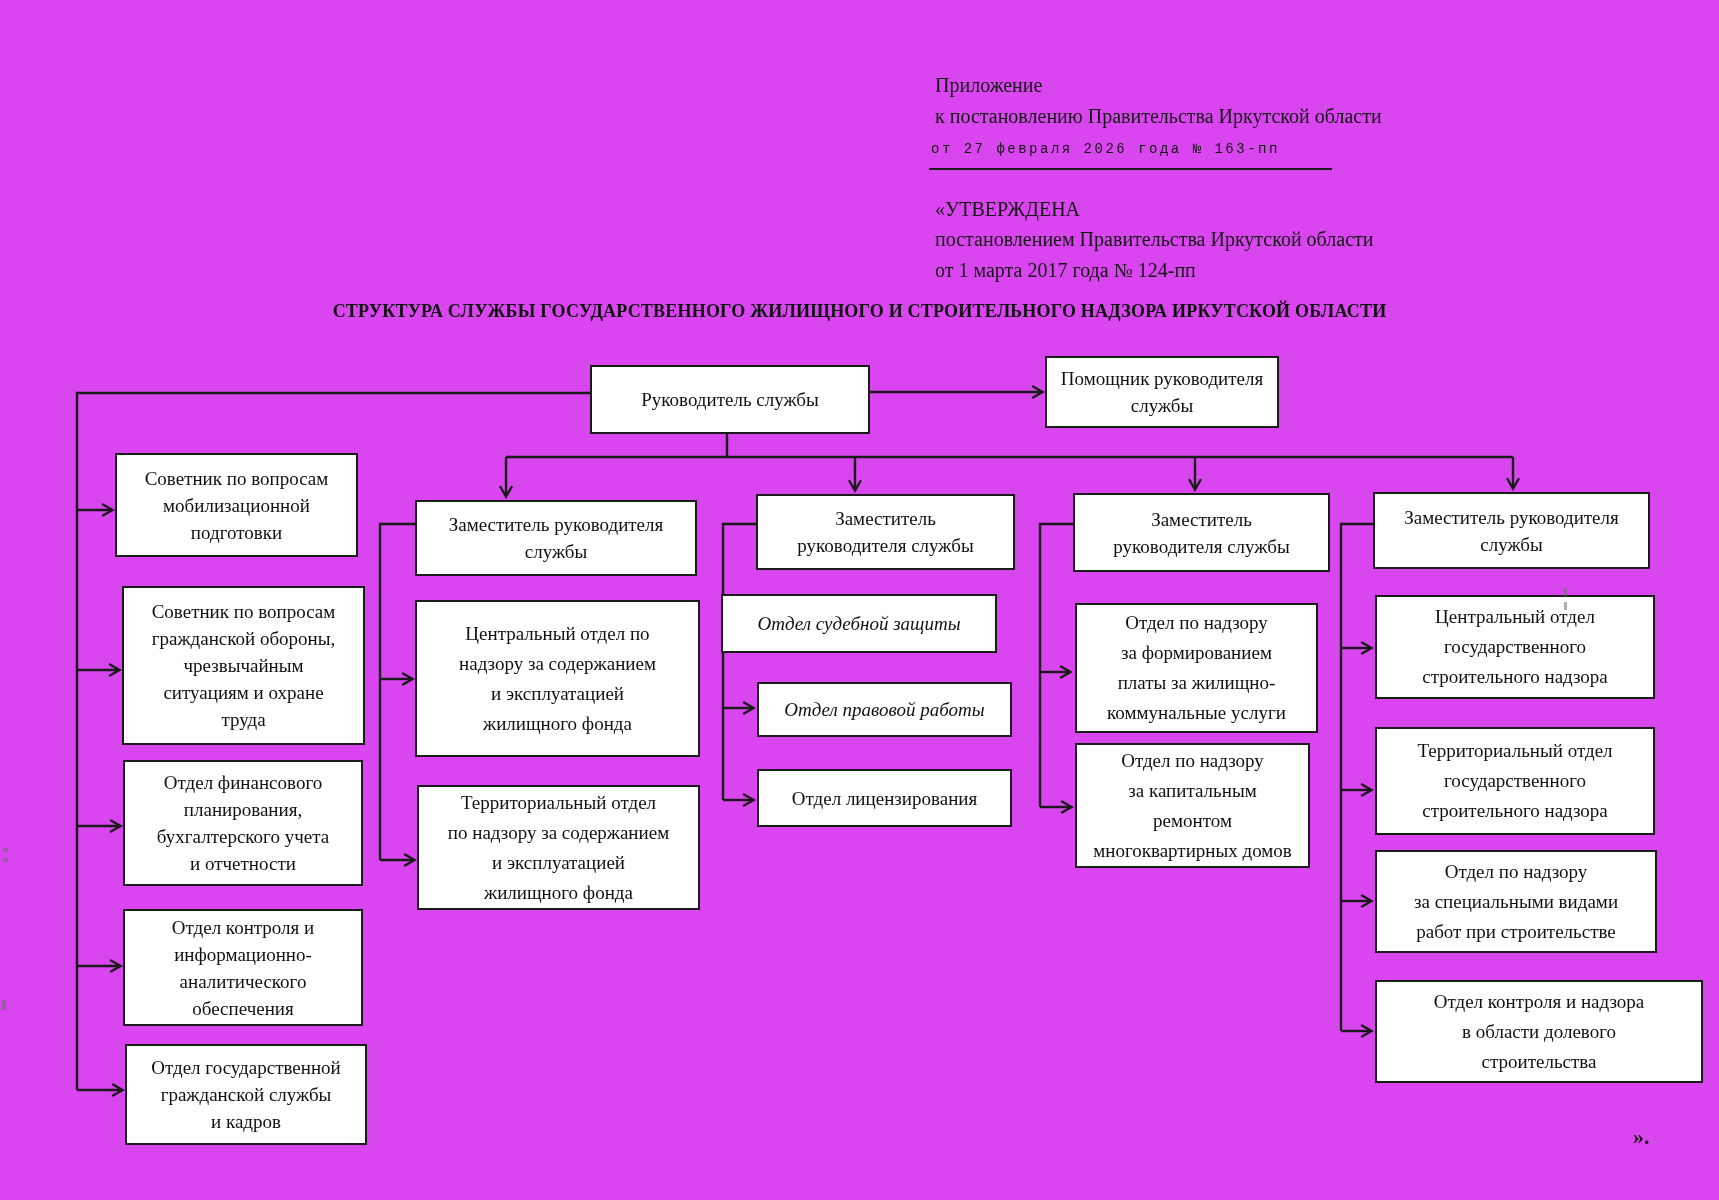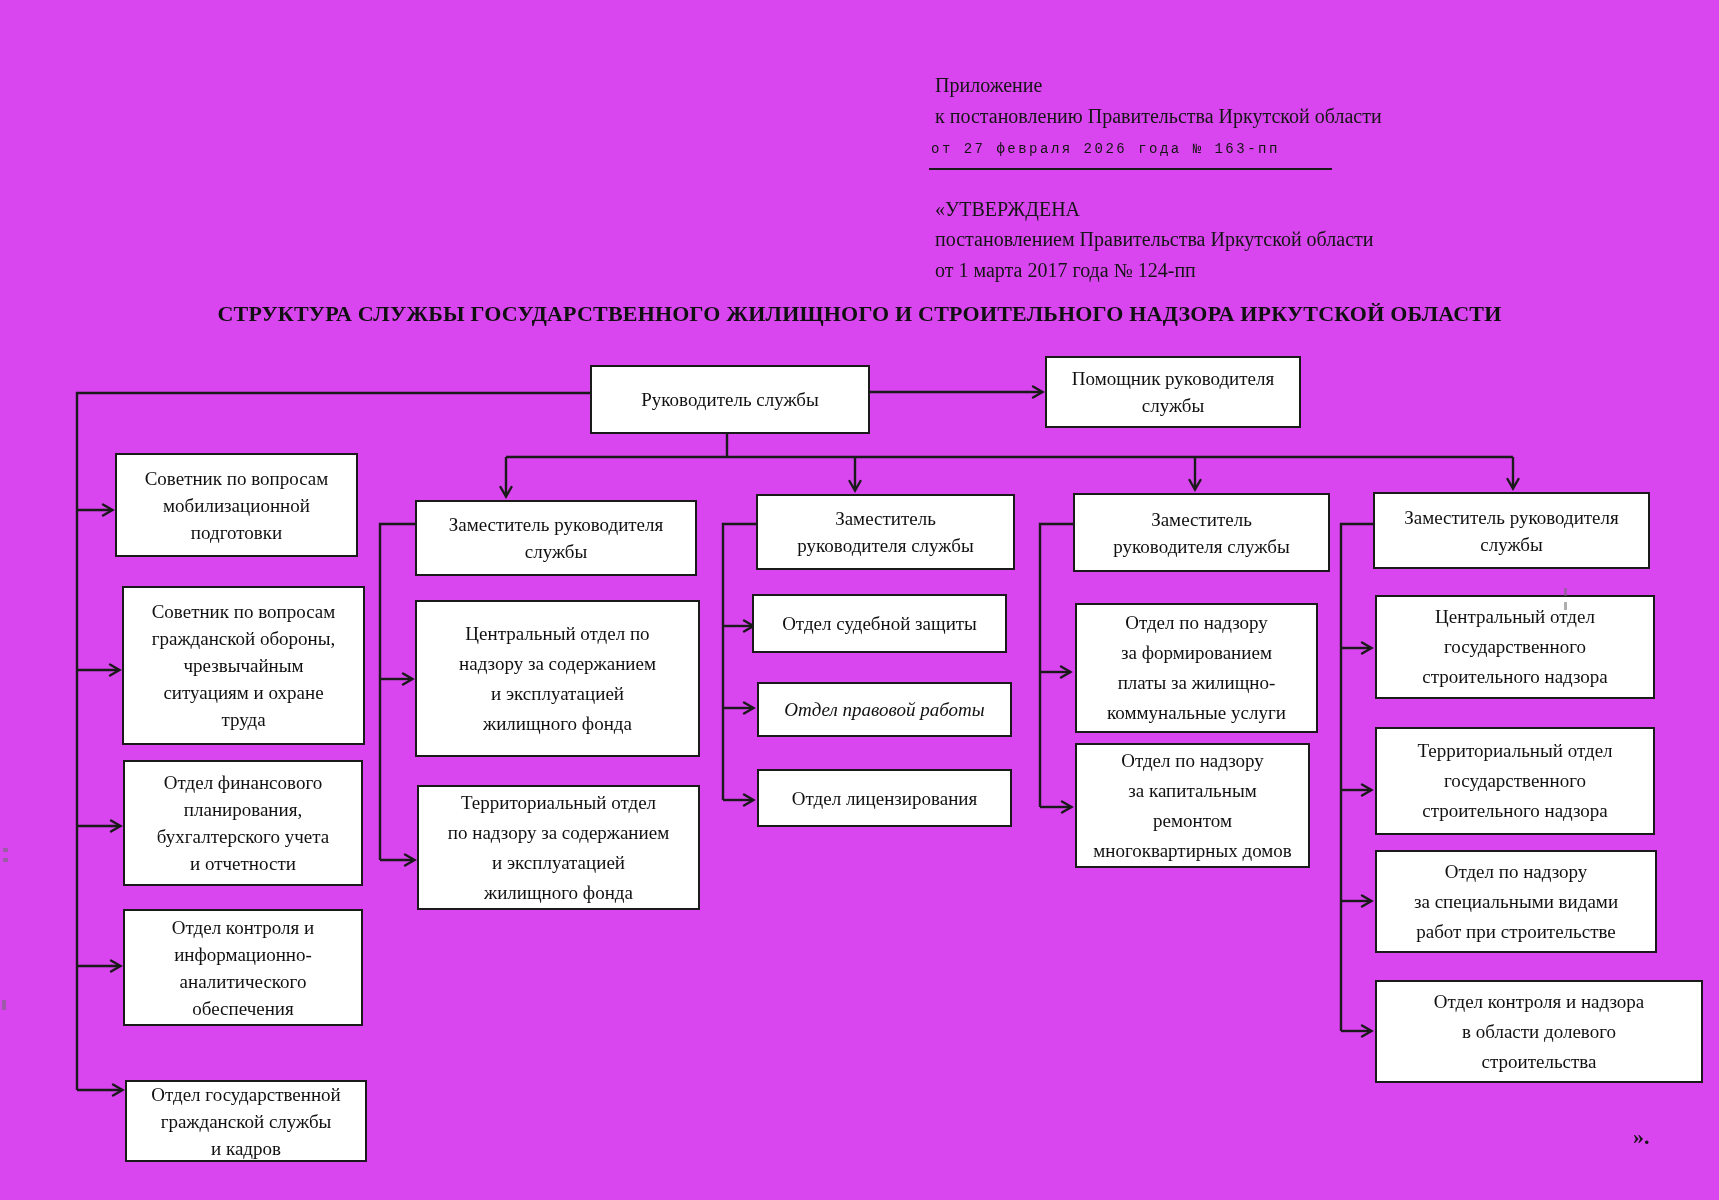--- a/index.html
+++ b/index.html
@@ -14,21 +14,21 @@
   .hdr .typed {
     display:inline-block;
     font-family:"Liberation Mono", monospace;
     font-size:14px; letter-spacing:2.5px;
     border-bottom:2.5px solid #1a1a1a;
     padding:1px 52px 3px 2px; margin-left:-6px; margin-top:1px;
   }
   .hdr .gap { height:24px; }
   .doc-title {
     position:absolute; left:0; right:0; top:301px; text-align:center;
-    font-size:22px; font-weight:bold; letter-spacing:0.2px; white-space:nowrap;
+    font-size:18px; font-weight:bold; letter-spacing:0.2px; white-space:nowrap;
     color:#101010;
   }
   .node {
     position:absolute; box-sizing:border-box;
     border:2.5px solid #1a1a1a; background:#fff;
     display:flex; align-items:center; justify-content:center;
     text-align:center; white-space:pre-line;
     font-size:19px; line-height:27px; padding:4px 8px; color:#111;
   }
   .airy { line-height:30px; }
@@ -84,57 +84,57 @@
       <path d="M1040,672 H1070" marker-end="url(#ah)"></path>
       <path d="M1040,807 H1071" marker-end="url(#ah)"></path>
       <path d="M1341,648 H1371" marker-end="url(#ah)"></path>
       <path d="M1341,790 H1371" marker-end="url(#ah)"></path>
       <path d="M1341,901 H1371" marker-end="url(#ah)"></path>
       <path d="M1341,1031 H1371" marker-end="url(#ah)"></path>
     </g>
   </svg>
 
   <div class="node" style="left:590px; top:365px; width:280px; height:69px;">Руководитель службы</div>
-  <div class="node" style="left:1045px; top:356px; width:256px; height:72px;">Помощник руководителя
+  <div class="node" style="left:1045px; top:356px; width:234px; height:72px;">Помощник руководителя
 службы</div>
 
   <div class="node" style="left:115px; top:453px; width:243px; height:104px;">Советник по вопросам
 мобилизационной
 подготовки</div>
   <div class="node" style="left:122px; top:586px; width:243px; height:159px;">Советник по вопросам
 гражданской обороны,
 чрезвычайным
 ситуациям и охране
 труда</div>
   <div class="node" style="left:123px; top:760px; width:240px; height:126px;">Отдел финансового
 планирования,
 бухгалтерского учета
 и отчетности</div>
   <div class="node" style="left:123px; top:909px; width:240px; height:117px;">Отдел контроля и
 информационно-
 аналитического
 обеспечения</div>
-  <div class="node" style="left:125px; top:1044px; width:242px; height:82px;margin-top:36px;">Отдел государственной
+  <div class="node" style="left:125px; top:1044px; width:242px; height:101px;">Отдел государственной
 гражданской службы
 и кадров</div>
 
   <div class="node" style="left:415px; top:500px; width:282px; height:76px;">Заместитель руководителя
 службы</div>
   <div class="node airy" style="left:415px; top:600px; width:285px; height:157px;">Центральный отдел по
 надзору за содержанием
 и эксплуатацией
 жилищного фонда</div>
   <div class="node airy" style="left:417px; top:785px; width:283px; height:125px;">Территориальный отдел
 по надзору за содержанием
 и эксплуатацией
 жилищного фонда</div>
 
   <div class="node" style="left:756px; top:494px; width:259px; height:76px;">Заместитель
 руководителя службы</div>
-  <div class="node" style="left:752px; top:594px; width:255px; height:59px;">Отдел судебной защиты</div>
+  <div class="node" style="left:721px; top:594px; width:276px; height:59px;font-style:italic;">Отдел судебной защиты</div>
   <div class="node" style="left:757px; top:682px; width:255px; height:55px;font-style:italic;">Отдел правовой работы</div>
   <div class="node" style="left:757px; top:769px; width:255px; height:58px;">Отдел лицензирования</div>
 
   <div class="node" style="left:1073px; top:493px; width:257px; height:79px;">Заместитель
 руководителя службы</div>
   <div class="node airy" style="left:1075px; top:603px; width:243px; height:130px;">Отдел по надзору
 за формированием
 платы за жилищно-
 коммунальные услуги</div>
   <div class="node airy" style="left:1075px; top:743px; width:235px; height:125px;">Отдел по надзору

